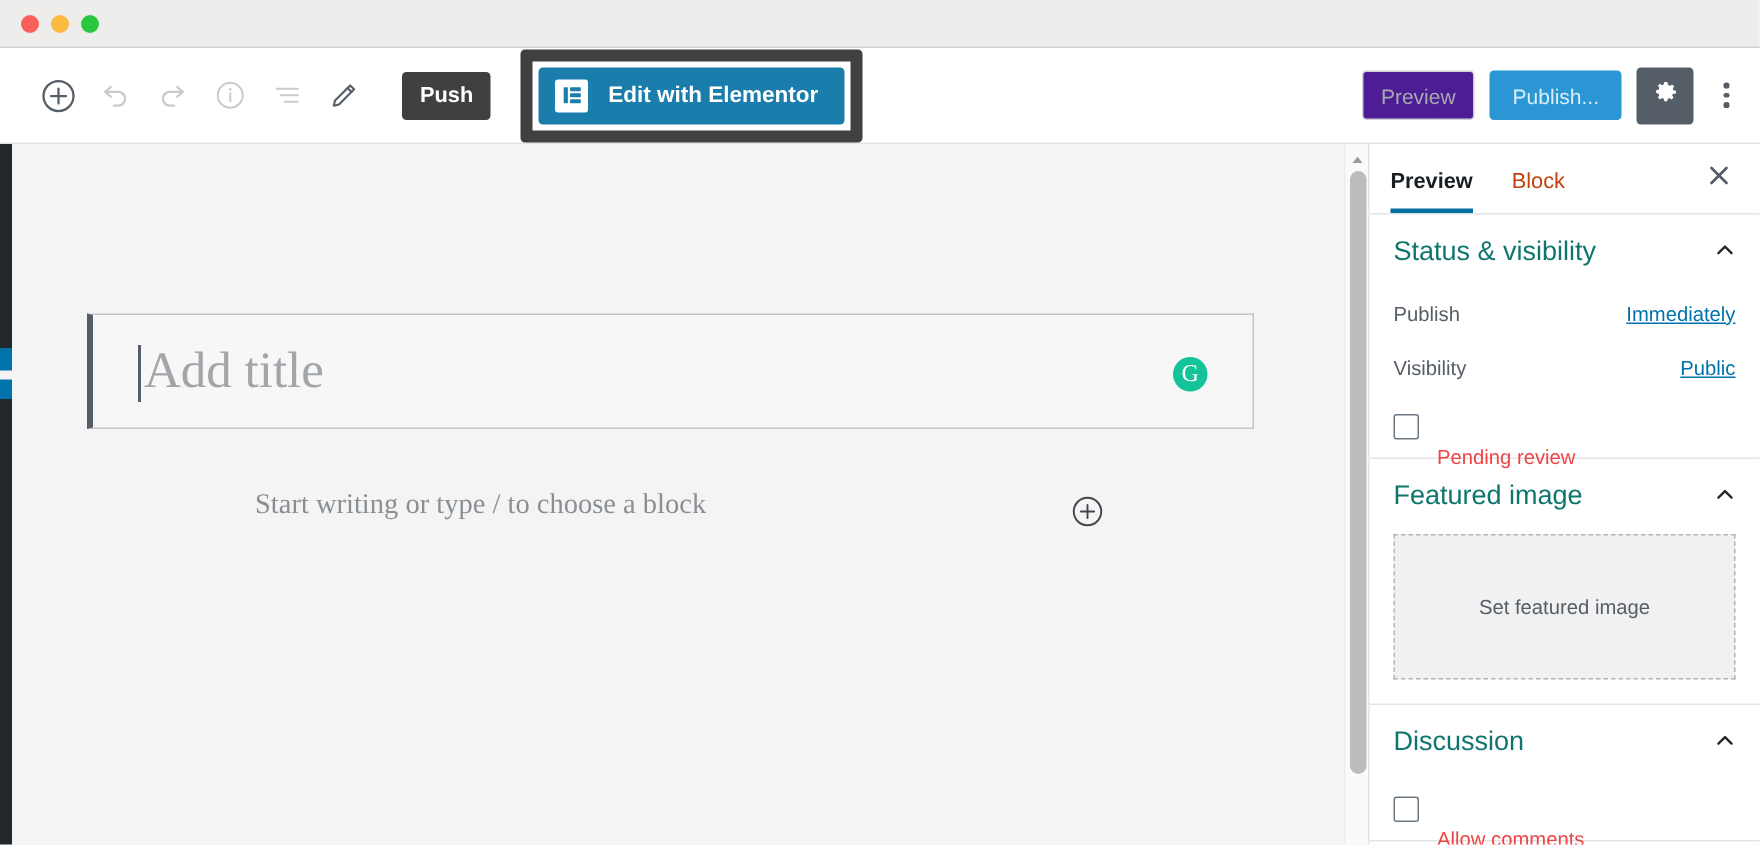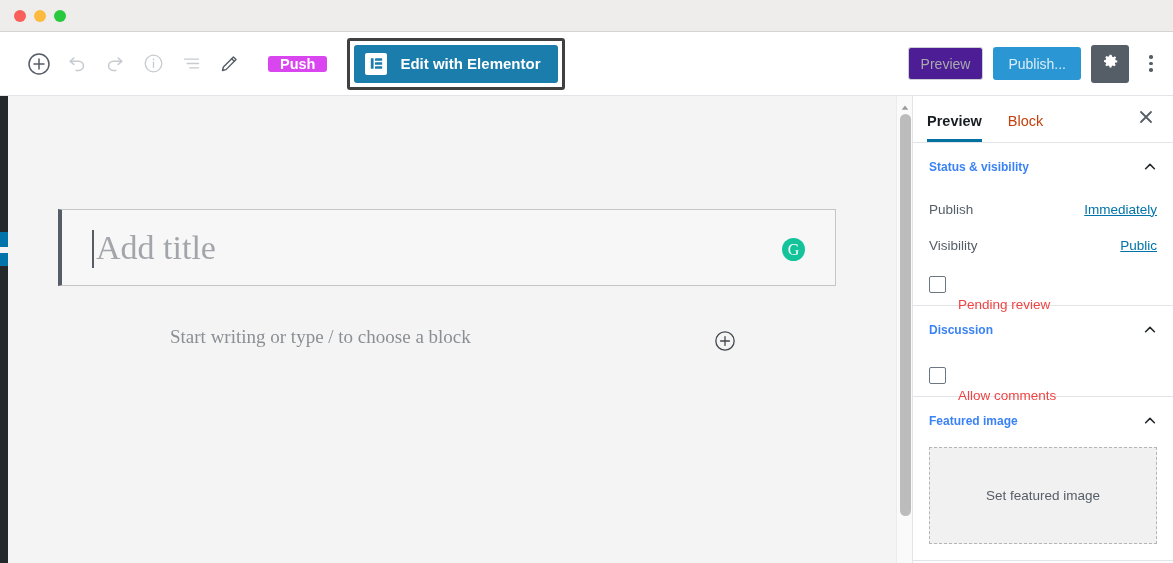--- a/index.html
+++ b/index.html
@@ -90,36 +90,36 @@
     display: flex;
     align-items: center;
     gap: 7px;
     padding: 0 12px;
     font-size: 14.5px;
     font-weight: 600;
     letter-spacing: .1px;
     white-space: nowrap;
   }
   .btn-push {
-    background: #d946ef;
+    background: #404040;
     color: #fff;
-    height: 16px;
+    height: 32px;
     border-radius: 3px;
     display: flex;
     align-items: center;
     padding: 0 12px;
     font-size: 14.5px;
     font-weight: 600;
     white-space: nowrap;
   }
 
   .elementor-wrap {
     position: relative;
     margin-left: 16px;
-    border: 3px solid #404040;
+    border: 8px solid #404040;
     border-radius: 3px;
     padding: 4px;
     display: flex;
     text-align: center;
   }
   .btn-elementor {
     background: #1a7dab;
     color: #fff;
     height: 38px;
     border-radius: 3px;
@@ -374,23 +374,23 @@
   .panel {
     border-bottom: 1px solid #e2e4e7;
     padding: 0 16px;
   }
   .panel-head {
     display: flex;
     align-items: center;
     height: 48px;
   }
   .panel-title {
-    font-size: 12px;
-    font-weight: 700;
-    color: #3b82f6;
+    font-size: 18px;
+    font-weight: 400;
+    color: #0f766e;
   }
   .panel-chevron {
     margin-left: auto;
     color: #23282d;
     display: flex;
     align-items: center;
   }
   .row {
     display: flex;
     align-items: center;
@@ -612,42 +612,42 @@
           <span class="row-value">Public</span>
         </div>
         <div class="check-row">
           <span class="checkbox"></span>
           <span class="check-label">Pending review</span>
         </div>
       </div>
 
       <div class="panel">
         <div class="panel-head">
+          <span class="panel-title">Featured image</span>
+          <span class="panel-chevron">
+            <svg width="14" height="14" viewBox="0 0 16 16" fill="none" stroke="currentColor" stroke-width="1.8" stroke-linecap="round" stroke-linejoin="round">
+              <polyline points="3,10 8,5 13,10"></polyline>
+            </svg>
+          </span>
+        </div>
+        <div class="featured-drop">
+          <span>Set featured image</span>
+        </div>
+      </div>
+
+      <div class="panel">
+        <div class="panel-head">
           <span class="panel-title">Discussion</span>
           <span class="panel-chevron">
             <svg width="14" height="14" viewBox="0 0 16 16" fill="none" stroke="currentColor" stroke-width="1.8" stroke-linecap="round" stroke-linejoin="round">
               <polyline points="3,10 8,5 13,10"></polyline>
             </svg>
           </span>
         </div>
         <div class="check-row">
           <span class="checkbox"></span>
           <span class="check-label">Allow comments</span>
         </div>
       </div>
 
-      <div class="panel">
-        <div class="panel-head">
-          <span class="panel-title">Featured image</span>
-          <span class="panel-chevron">
-            <svg width="14" height="14" viewBox="0 0 16 16" fill="none" stroke="currentColor" stroke-width="1.8" stroke-linecap="round" stroke-linejoin="round">
-              <polyline points="3,10 8,5 13,10"></polyline>
-            </svg>
-          </span>
-        </div>
-        <div class="featured-drop">
-          <span>Set featured image</span>
-        </div>
-      </div>
-
     </div>
   </div>
 </div>
 
 </body></html>

